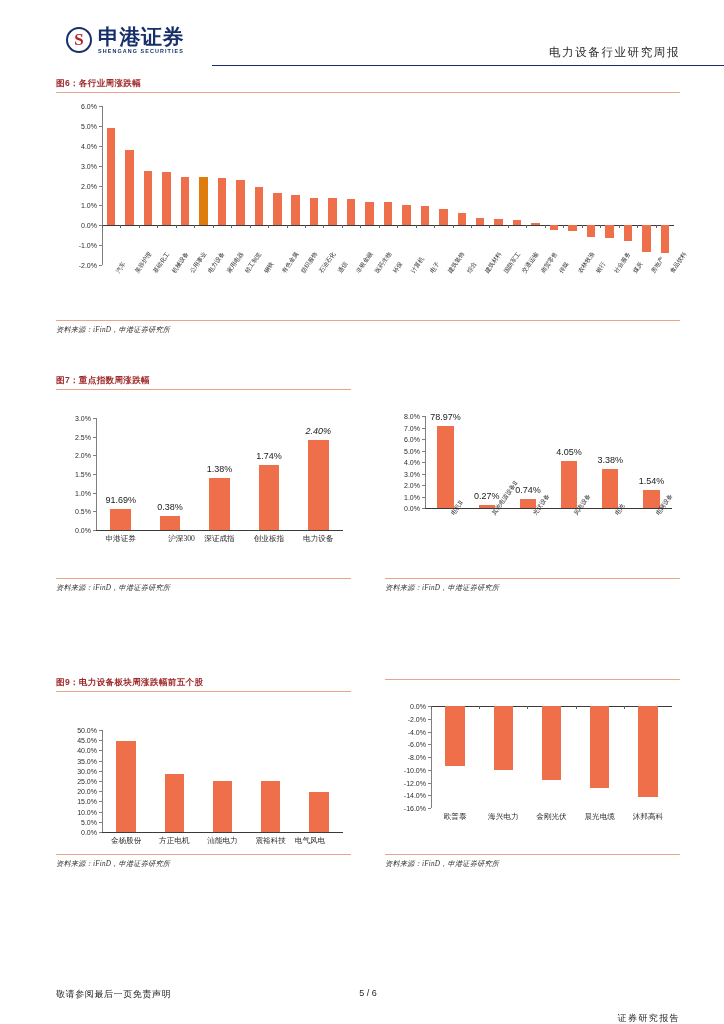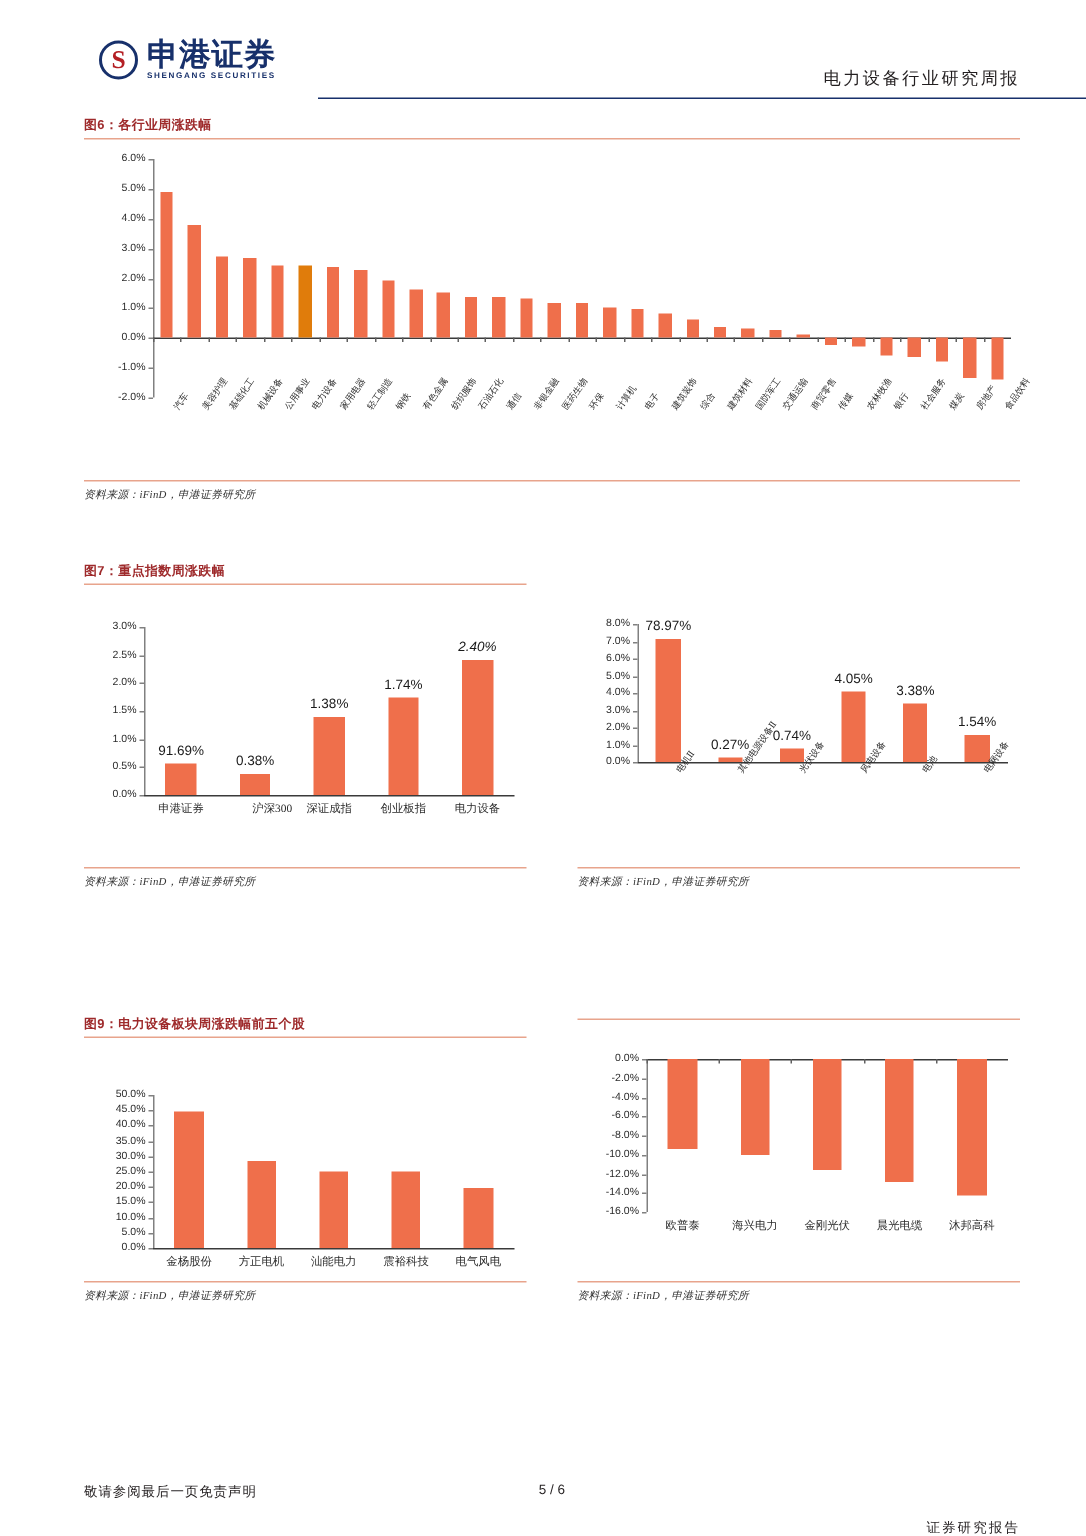--- a/index.html
+++ b/index.html
@@ -327,21 +327,21 @@
       <div class="axis-h" style="left: 46px; top: 110px; width: 241px;"></div>
       <div class="bar" style="left: 60.46px; top: 18.608px; width: 19.28px; height: 91.392px;"></div>
       <div class="xlbl" style="left: 46px; top: 114px; width: 48.2px; text-align: center;">金杨股份</div>
       <div class="bar" style="left: 108.66px; top: 52.268px; width: 19.28px; height: 57.732px;"></div>
       <div class="xlbl" style="left: 94.2px; top: 114px; width: 48.2px; text-align: center;">方正电机</div>
       <div class="bar" style="left: 156.86px; top: 59.408px; width: 19.28px; height: 50.592px;"></div>
       <div class="xlbl" style="left: 142.4px; top: 114px; width: 48.2px; text-align: center;">汕能电力</div>
       <div class="bar" style="left: 205.06px; top: 59.408px; width: 19.28px; height: 50.592px;"></div>
       <div class="xlbl" style="left: 190.6px; top: 114px; width: 48.2px; text-align: center;">震裕科技</div>
       <div class="bar" style="left: 253.26px; top: 70.22px; width: 19.28px; height: 39.78px;"></div>
-      <div class="xlbl" style="left: 238.8px; top: 114px; width: 48.2px; text-align: center;">电气风电</div>
+      <div class="xlbl" style="left: 238.8px; top: 114px; width: 48.2px; ">电气风电</div>
     </div>
   <div style="position:absolute;left:56px;top:854px;width:295px;">
     <div class="fig-botrule"></div>
     <div class="fig-src" style="margin-top:4px;">资料来源：iFinD，申港证券研究所</div>
   </div>
 
   <div class="fig" style="left:385px;top:676px;width:295px;">
     <div class="fig-rule"></div>
   </div>
   <div class="chart" id="chart-fig10" style="position:absolute;left:385px;top:698px;width:295px;height:140px;">

